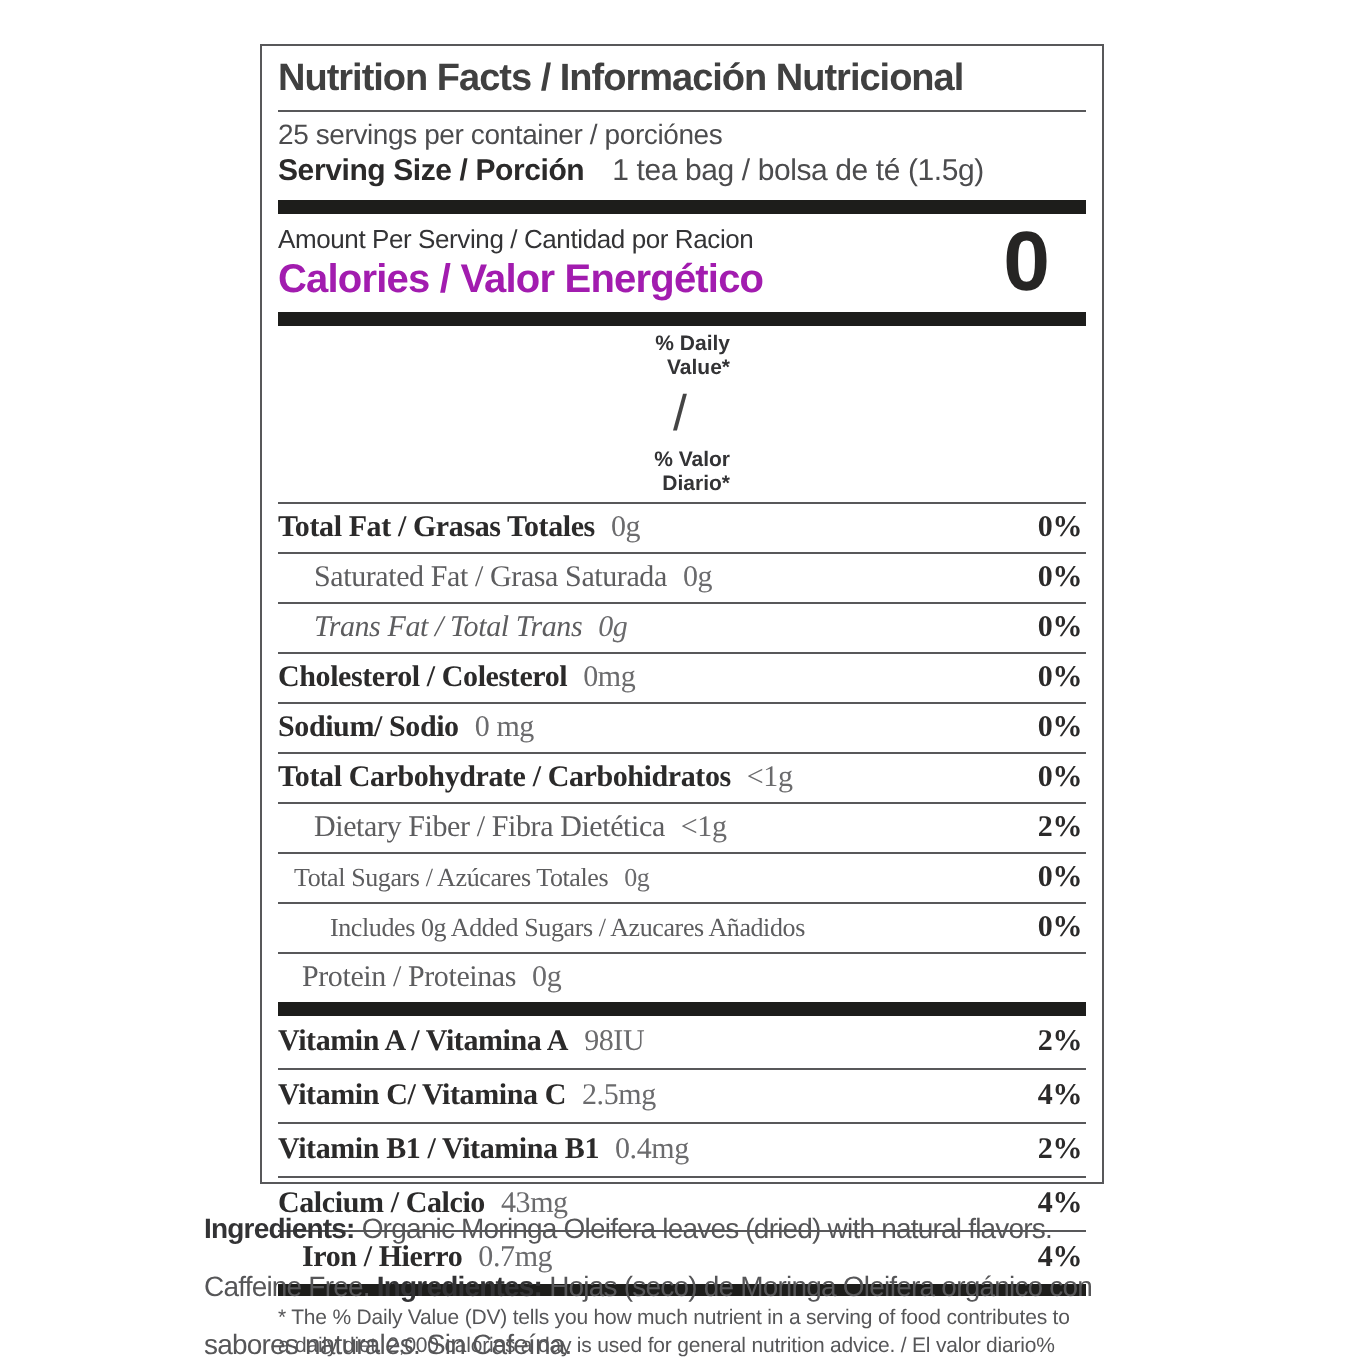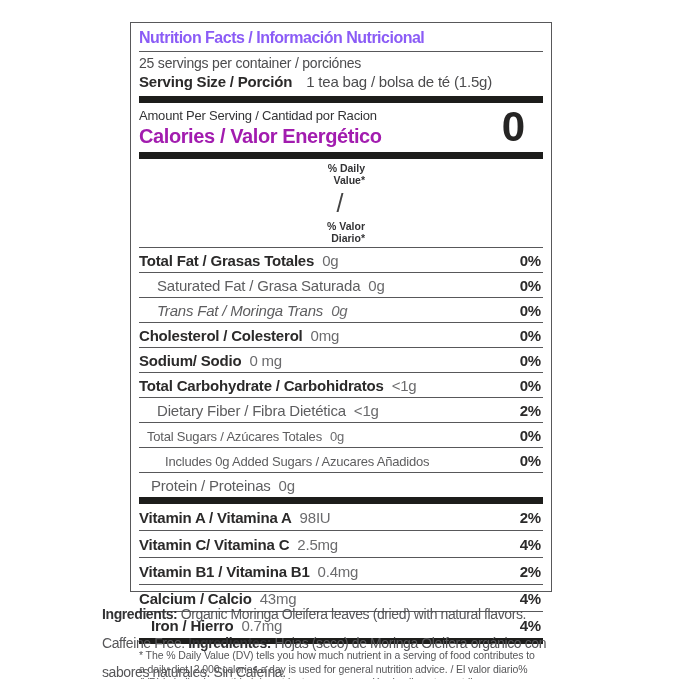--- a/index.html
+++ b/index.html
@@ -7,21 +7,21 @@
     width:679px;height:679px;background:#ffffff;position:relative;
     font-family:"Liberation Sans", sans-serif;color:#2e2d2c;
     -webkit-font-smoothing:antialiased;
   }
   .label-box{
     position:absolute;left:130px;top:22px;width:422px;height:570px;
     border:1.5px solid #58585a;box-sizing:border-box;
     padding:3px 8px 4px 8px;background:#fff;
   }
   .nf-title{
-    font-size:16px;font-weight:bold;letter-spacing:-0.5px;color:#8b5cf6;
+    font-size:19px;font-weight:bold;letter-spacing:-0.5px;color:#404040;
     padding:3px 0 4px 0;border-bottom:1px solid #58585a;white-space:nowrap;
   }
   .servings{
     font-size:14px;color:#4c4c4e;padding:3px 0 0 0;letter-spacing:-0.2px;
   }
   .serving-size{
     font-size:15px;padding:2px 0 6px 0;letter-spacing:-0.2px;white-space:nowrap;
   }
   .serving-size .ss-label{font-weight:bold;color:#2b2a2a;}
   .serving-size .ss-value{color:#4c4c4e;margin-left:14px;}
@@ -40,20 +40,21 @@
   }
   .dvh-col{
     font-size:10.5px;font-weight:bold;color:#333335;text-align:right;
     width:50px;line-height:12px;
   }
   .dvh-slash{font-size:25px;font-weight:normal;color:#444;line-height:24px;}
   .row{
     display:flex;justify-content:space-between;align-items:baseline;
     border-bottom:1px solid #58585a;padding:4px 2px 3px 0;font-size:15px;
     letter-spacing:-0.2px;
+    font-family:Liberation Serif, serif;
   }
   .row:last-child,.row.no-line{border-bottom:none;margin-left:12px;}
   .row .lbl{white-space:nowrap;}
   .row .lbl .n{font-weight:bold;color:#2b2a2a;}
   .row .lbl .v{color:#6b6b6d;margin-left:8px;font-weight:normal;font-style:inherit;}
   .row .dv{font-weight:bold;color:#2b2a2a;min-width:38px;text-align:right;font-style:normal;font-size:15px;}
   .row.r-reg .lbl .n{font-weight:normal;color:#5d5d5f;}
   .row.r-ital .lbl{font-style:italic;}
   .row.r-ital .lbl .n{font-weight:normal;color:#5d5d5f;}
   .row.r-sm{font-size:13px;gap:48px;}
@@ -103,21 +104,21 @@
   <div>
     <div class="row">
       <span class="lbl"><span class="n">Total Fat / Grasas Totales</span><span class="v">0g</span></span>
       <span class="dv">0%</span>
     </div>
     <div class="row r-reg ind1">
       <span class="lbl"><span class="n">Saturated Fat / Grasa Saturada</span><span class="v">0g</span></span>
       <span class="dv">0%</span>
     </div>
     <div class="row r-ital ind1">
-      <span class="lbl"><span class="n">Trans Fat / Moringa Trans</span><span class="v">0g</span></span>
+      <span class="lbl"><span class="n">Trans Fat / Total Trans</span><span class="v">0g</span></span>
       <span class="dv">0%</span>
     </div>
     <div class="row">
       <span class="lbl"><span class="n">Cholesterol / Colesterol</span><span class="v">0mg</span></span>
       <span class="dv">0%</span>
     </div>
     <div class="row">
       <span class="lbl"><span class="n">Sodium/ Sodio</span><span class="v">0 mg</span></span>
       <span class="dv">0%</span>
     </div>

